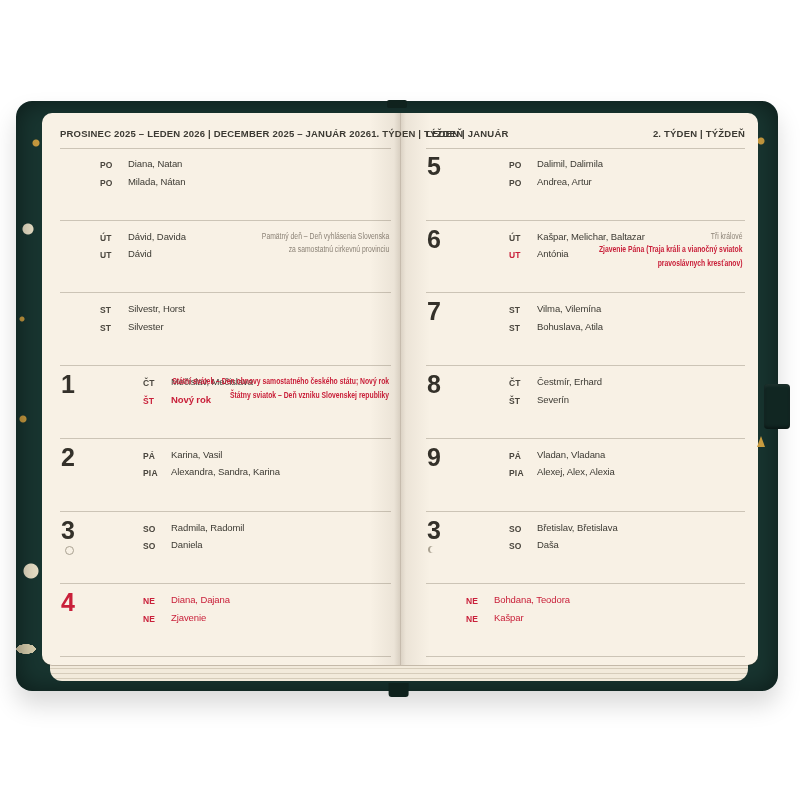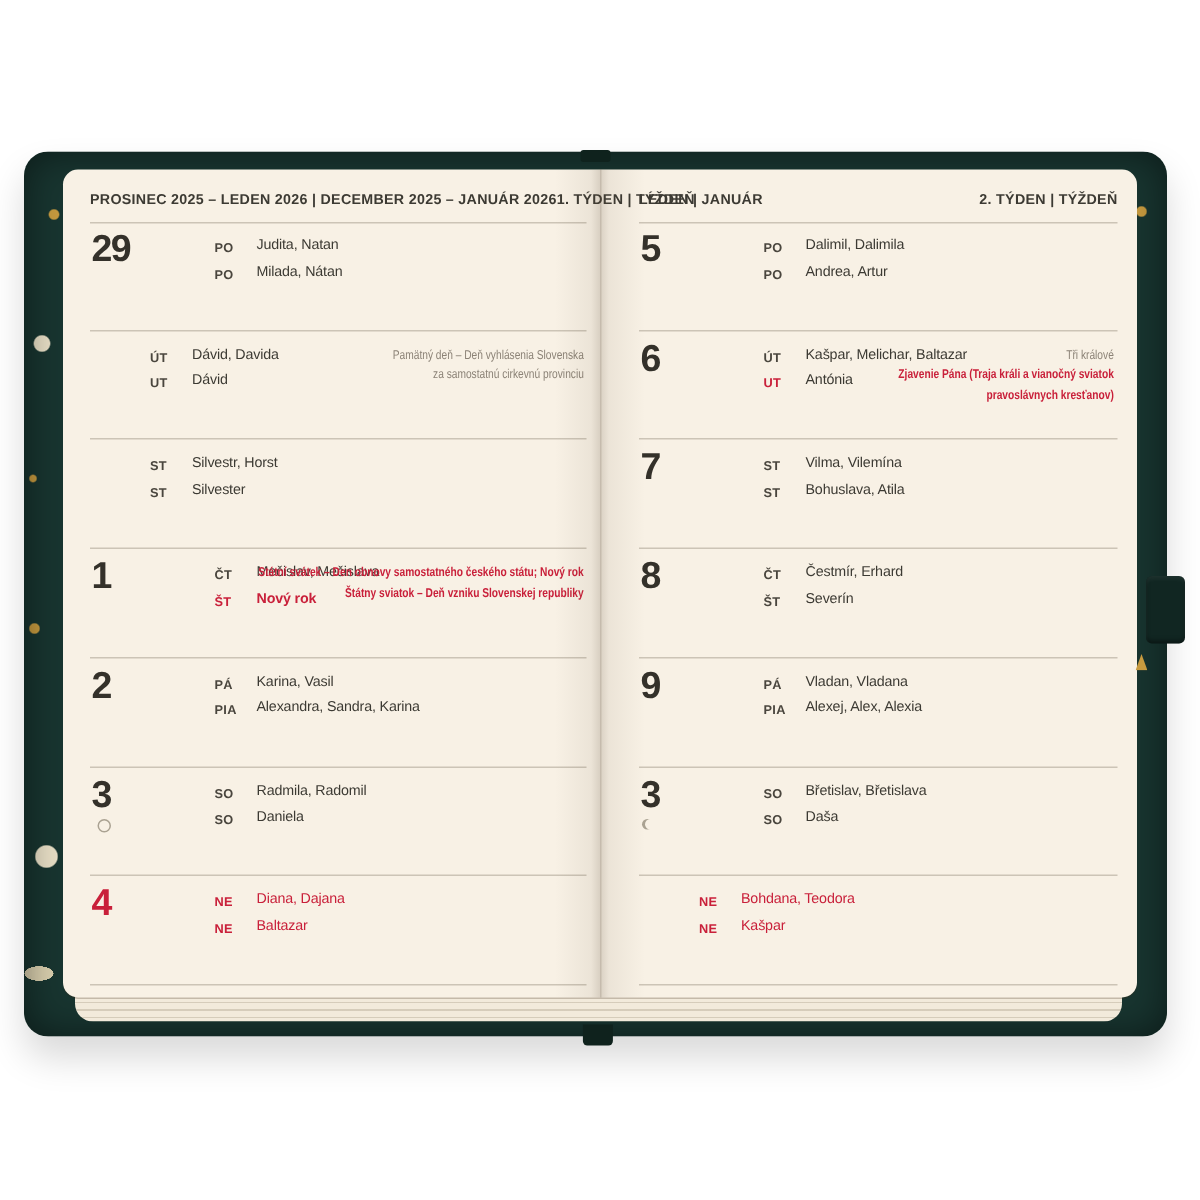--- a/index.html
+++ b/index.html
@@ -103,27 +103,24 @@
     <div class="pages" id="pages-root">
       <div class="gutter"></div>
     <div class="page left">
           <div class="page-inner">
             <div class="header">
               <span class="months">PROSINEC 2025 – LEDEN 2026  |  DECEMBER 2025 – JANUÁR 2026</span>
               <span class="week">1. TÝDEN  |  TÝŽDEŇ</span>
             </div>
             <div class="rows">
               <div class="row">
-                <div class="num-col">
-                  <div class="num">29</div>
-                </div>
                 <div class="lines">
                   <div class="line">
                     <span class="lbl">PO</span>
-                    <span class="nm">Judita, Natan</span>
+                    <span class="nm">Diana, Natan</span>
                   </div>
                   <div class="line">
                     <span class="lbl">PO</span>
                     <span class="nm">Milada, Nátan</span>
                   </div>
                 </div>
               </div>
               <div class="row">
                 <div class="lines">
                   <div class="line">
@@ -206,21 +203,21 @@
                 <div class="num-col">
                   <div class="num red">4</div>
                 </div>
                 <div class="lines">
                   <div class="line">
                     <span class="lbl red">NE</span>
                     <span class="nm red">Diana, Dajana</span>
                   </div>
                   <div class="line">
                     <span class="lbl red">NE</span>
-                    <span class="nm red">Baltazar</span>
+                    <span class="nm red">Zjavenie</span>
                   </div>
                 </div>
               </div>
             </div>
           </div>
         </div>
         <div class="page right">
           <div class="page-inner">
             <div class="header">
               <span class="months">LEDEN  |  JANUÁR</span>

